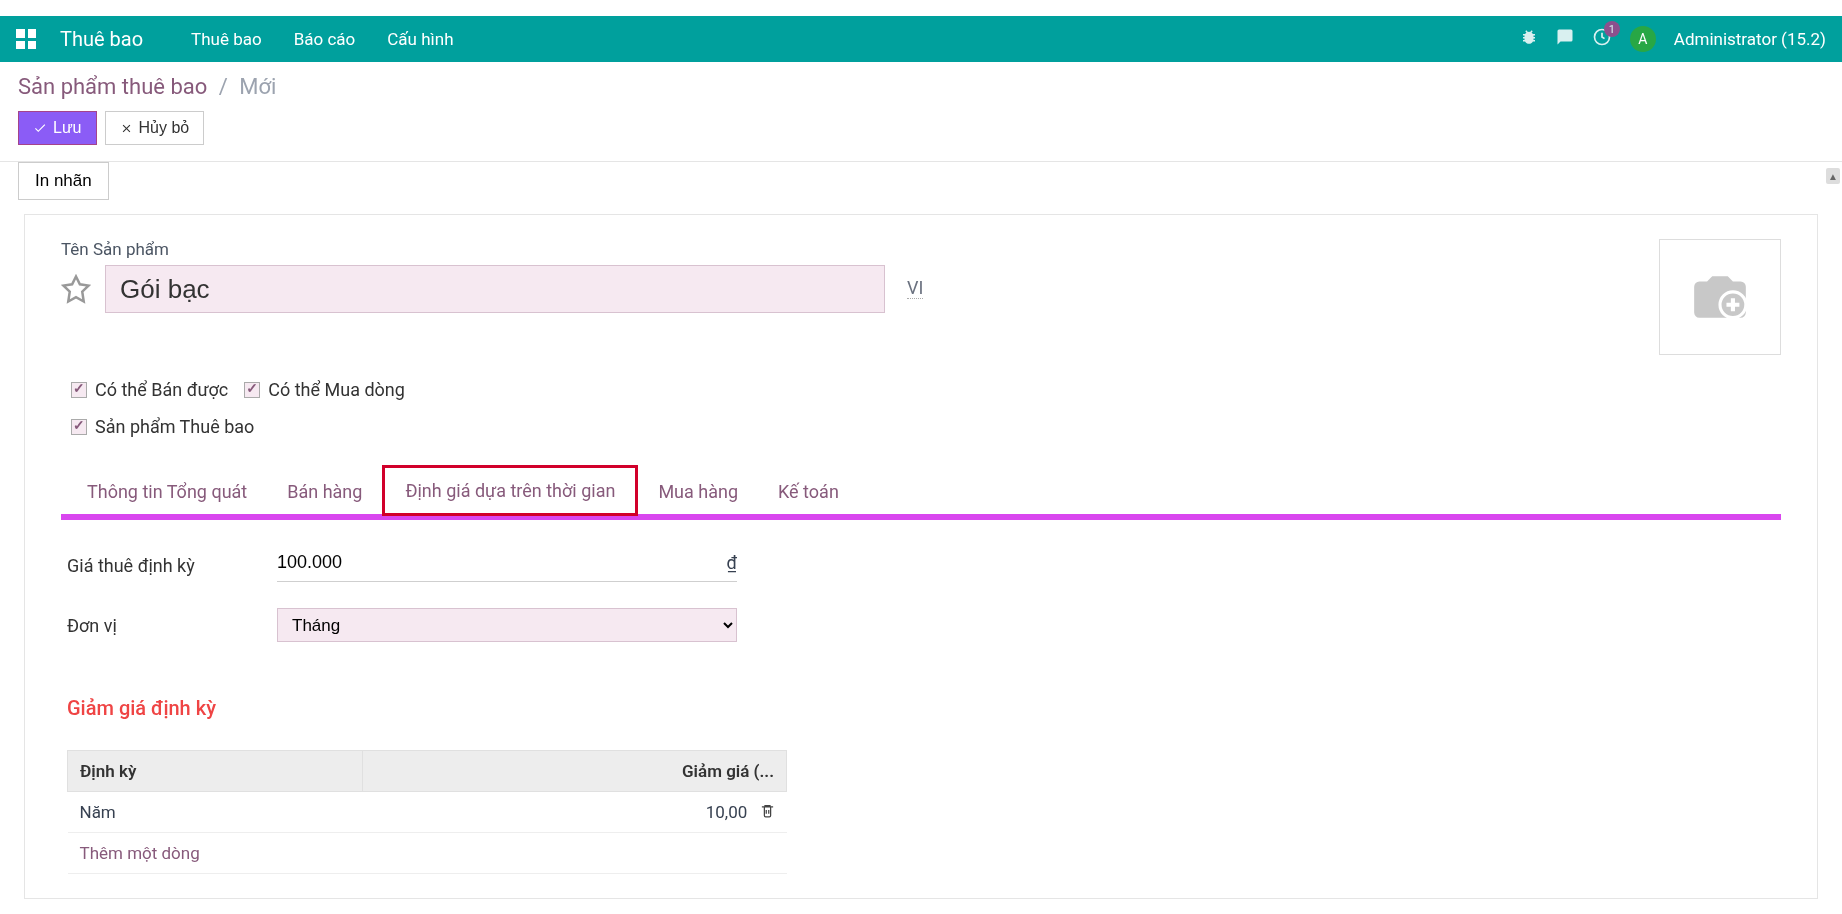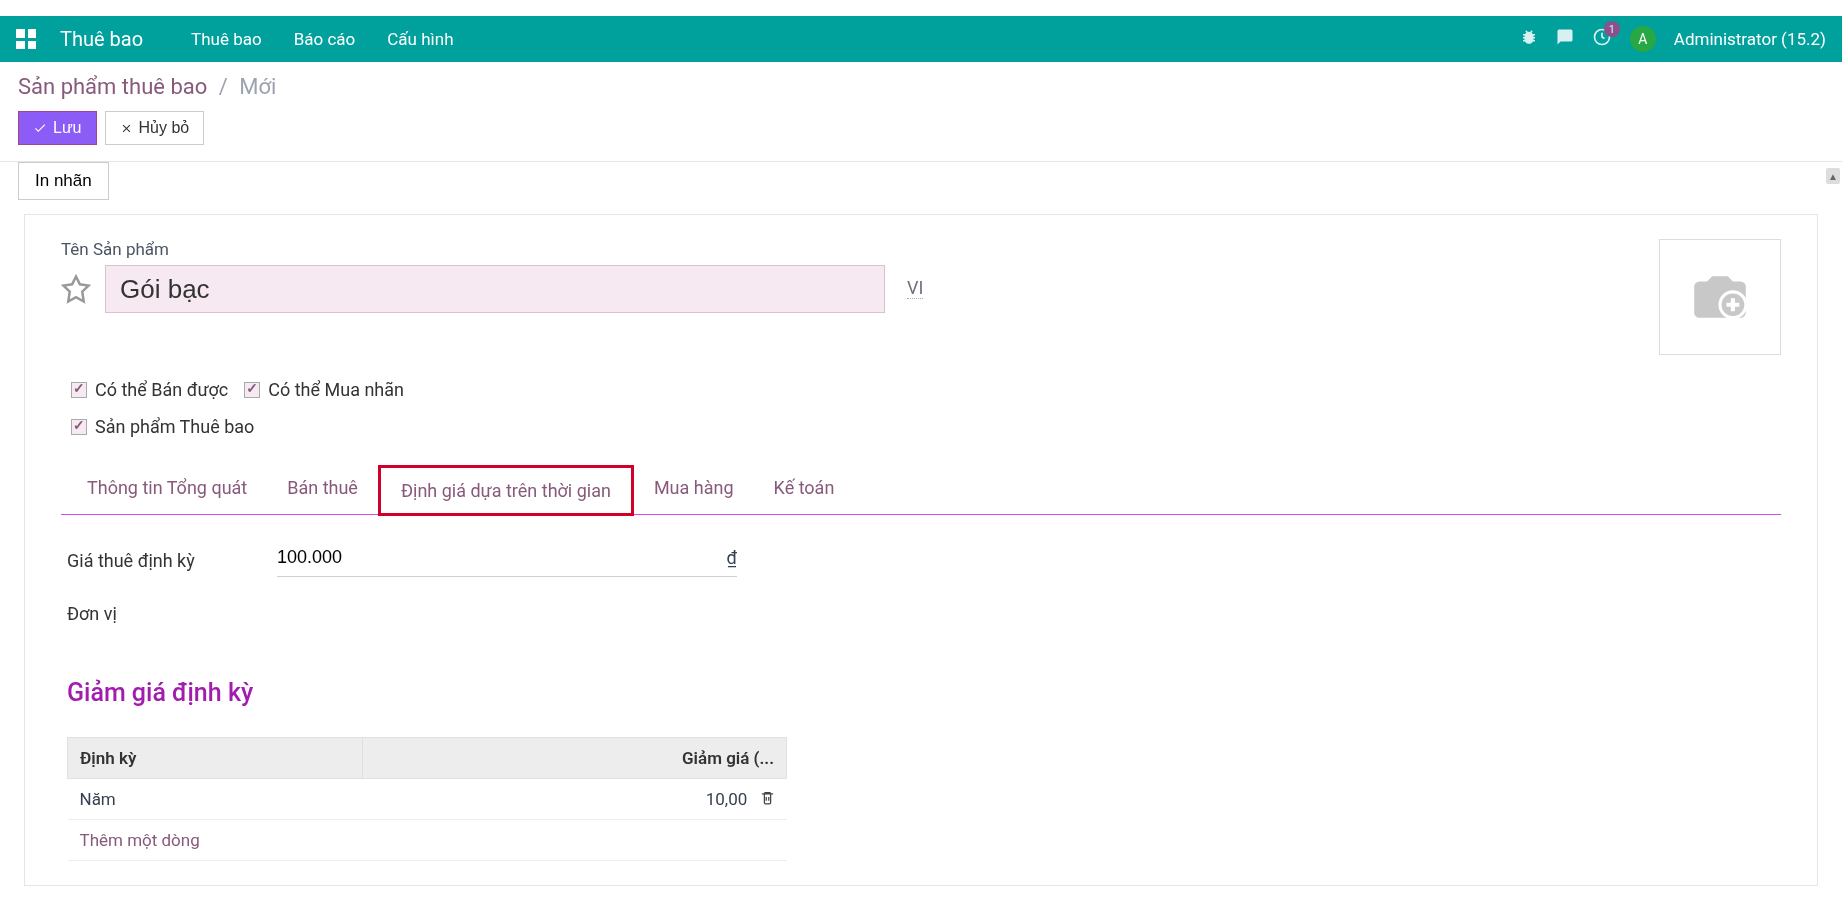--- a/index.html
+++ b/index.html
@@ -51,34 +51,34 @@
 .name-input { width: 780px; height: 48px; background: #f6e9f1; border: 1px solid #d8c2d0; font-size: 26px; padding: 0 14px; color: #333; }
 .lang-badge { color: #6b7280; font-size: 18px; border-bottom: 1px dotted #aaa; margin-left: 8px; align-self: flex-start; margin-top: 12px; cursor:pointer;}
 .img-placeholder { width: 122px; height: 116px; border: 1px solid #ddd; display: flex; align-items: center; justify-content: center; color: #b9b9b9; cursor: pointer; margin-left: 24px; }
 
 .checks { margin-top: 24px; display: flex; flex-wrap: wrap; gap: 8px 16px; padding-left: 10px; }
 .check-item { display: flex; align-items: center; gap: 8px; font-size: 18px; color: #333; }
 .chk { appearance: none; width: 16px; height: 16px; border: 1px solid #aaa; background: #f6e9f1; position: relative; cursor: pointer; }
 .chk:checked::after { content: "✓"; position: absolute; top: -3px; left: 1px; font-size: 14px; color: #875a7b; font-weight: bold; }
 
 
-.tabs { display: flex; gap: 0; margin-top: 28px; border-bottom: 1px solid #d946ef; padding-left: 6px; }
+.tabs { display: flex; gap: 0; margin-top: 28px; border-bottom: 6px solid #d946ef; padding-left: 6px; align-items: flex-end; }
 .tab { padding: 12px 20px; color: #875a7b; font-size: 18px; cursor: pointer; position: relative; }
 .tab.active-hl { border: 3px solid #d1002a; border-bottom: 3px solid #d1002a; margin-bottom: -2px;}
 .tab.active-hl::after{ content:""; }
 
 
 .form-grid { margin-top: 28px; display: grid; grid-template-columns: 210px 460px; row-gap: 26px; align-items: center; padding-left: 6px; }
 .fld-label { font-size: 18px; color: #333; }
 .price-row { display: flex; align-items: center; gap: 8px; border-bottom: 1px solid #cfcfcf; padding-bottom: 4px; justify-content: space-between; }
 .price-input { border: none; font-size: 18px; width: 360px; outline: none; padding: 4px 0; }
 .cur { text-decoration: underline; font-size: 18px; cursor: pointer; }
 .unit-select { width: 460px; height: 34px; background: #f6e9f1; border: 1px solid #d8c2d0; font-size: 17px; padding: 0 10px; cursor: pointer; }
 
-.section-title { color: #a21caf; font-size: 25px; font-weight: 500; margin-top: 54px; padding-left: 6px; }
+.section-title { color: #ef4444; font-size: 20px; font-weight: 500; margin-top: 54px; padding-left: 6px; }
 
 .discount-table { width: 720px; border-collapse: collapse; margin-top: 30px; margin-left: 6px; }
 .discount-table th { background: #ededed; border: 1px solid #e0e0e0; text-align: left; padding: 10px 12px; font-size: 17px; font-weight: 600; color: #333; }
 .discount-table th:last-child { text-align: right; }
 .discount-table td { border-bottom: 1px solid #eee; padding: 10px 12px; font-size: 17px; }
 .discount-table td.num { text-align: right; }
 .trash { cursor: pointer; color: #444; margin-left: 8px; }
 .add-line { color: #875a7b; cursor: pointer; padding: 10px 12px; font-size: 17px; }
 </style>
 </head>
@@ -171,44 +171,47 @@
     </div>
   </div>
 
   <div class="checks">
     <label class="check-item">
       <input class="chk" type="checkbox" checked="" style="">
       <span>Có thể Bán được</span>
     </label>
     <label class="check-item">
       <input class="chk" type="checkbox" checked="" style="">
-      <span>Có thể Mua nhãn</span>
+      <span>Có thể Mua dòng</span>
     </label>
     <div style="flex-basis:100%;height:0"></div>
     <label class="check-item">
       <input class="chk" type="checkbox" checked="" style="">
       <span>Sản phẩm Thuê bao</span>
     </label>
   </div>
 
   <div class="tabs">
     <div class="tab">Thông tin Tổng quát</div>
-    <div class="tab">Bán thuê</div>
+    <div class="tab">Bán hàng</div>
     <div class="tab active-hl">Định giá dựa trên thời gian</div>
     <div class="tab">Mua hàng</div>
     <div class="tab">Kế toán</div>
   </div>
 
   <div class="form-grid">
     <div class="fld-label">Giá thuê định kỳ</div>
     <div class="price-row">
       <input class="price-input" type="text" value="100.000" style="">
       <span class="cur">₫</span>
     </div>
     <div class="fld-label">Đơn vị</div>
+    <select class="unit-select">
+      <option>Tháng</option>
+    </select>
   </div>
 
   <div class="section-title">Giảm giá định kỳ</div>
   <table class="discount-table">
     <thead>
       <tr>
         <th>Định kỳ</th>
         <th>Giảm giá (...</th>
       </tr>
     </thead>

